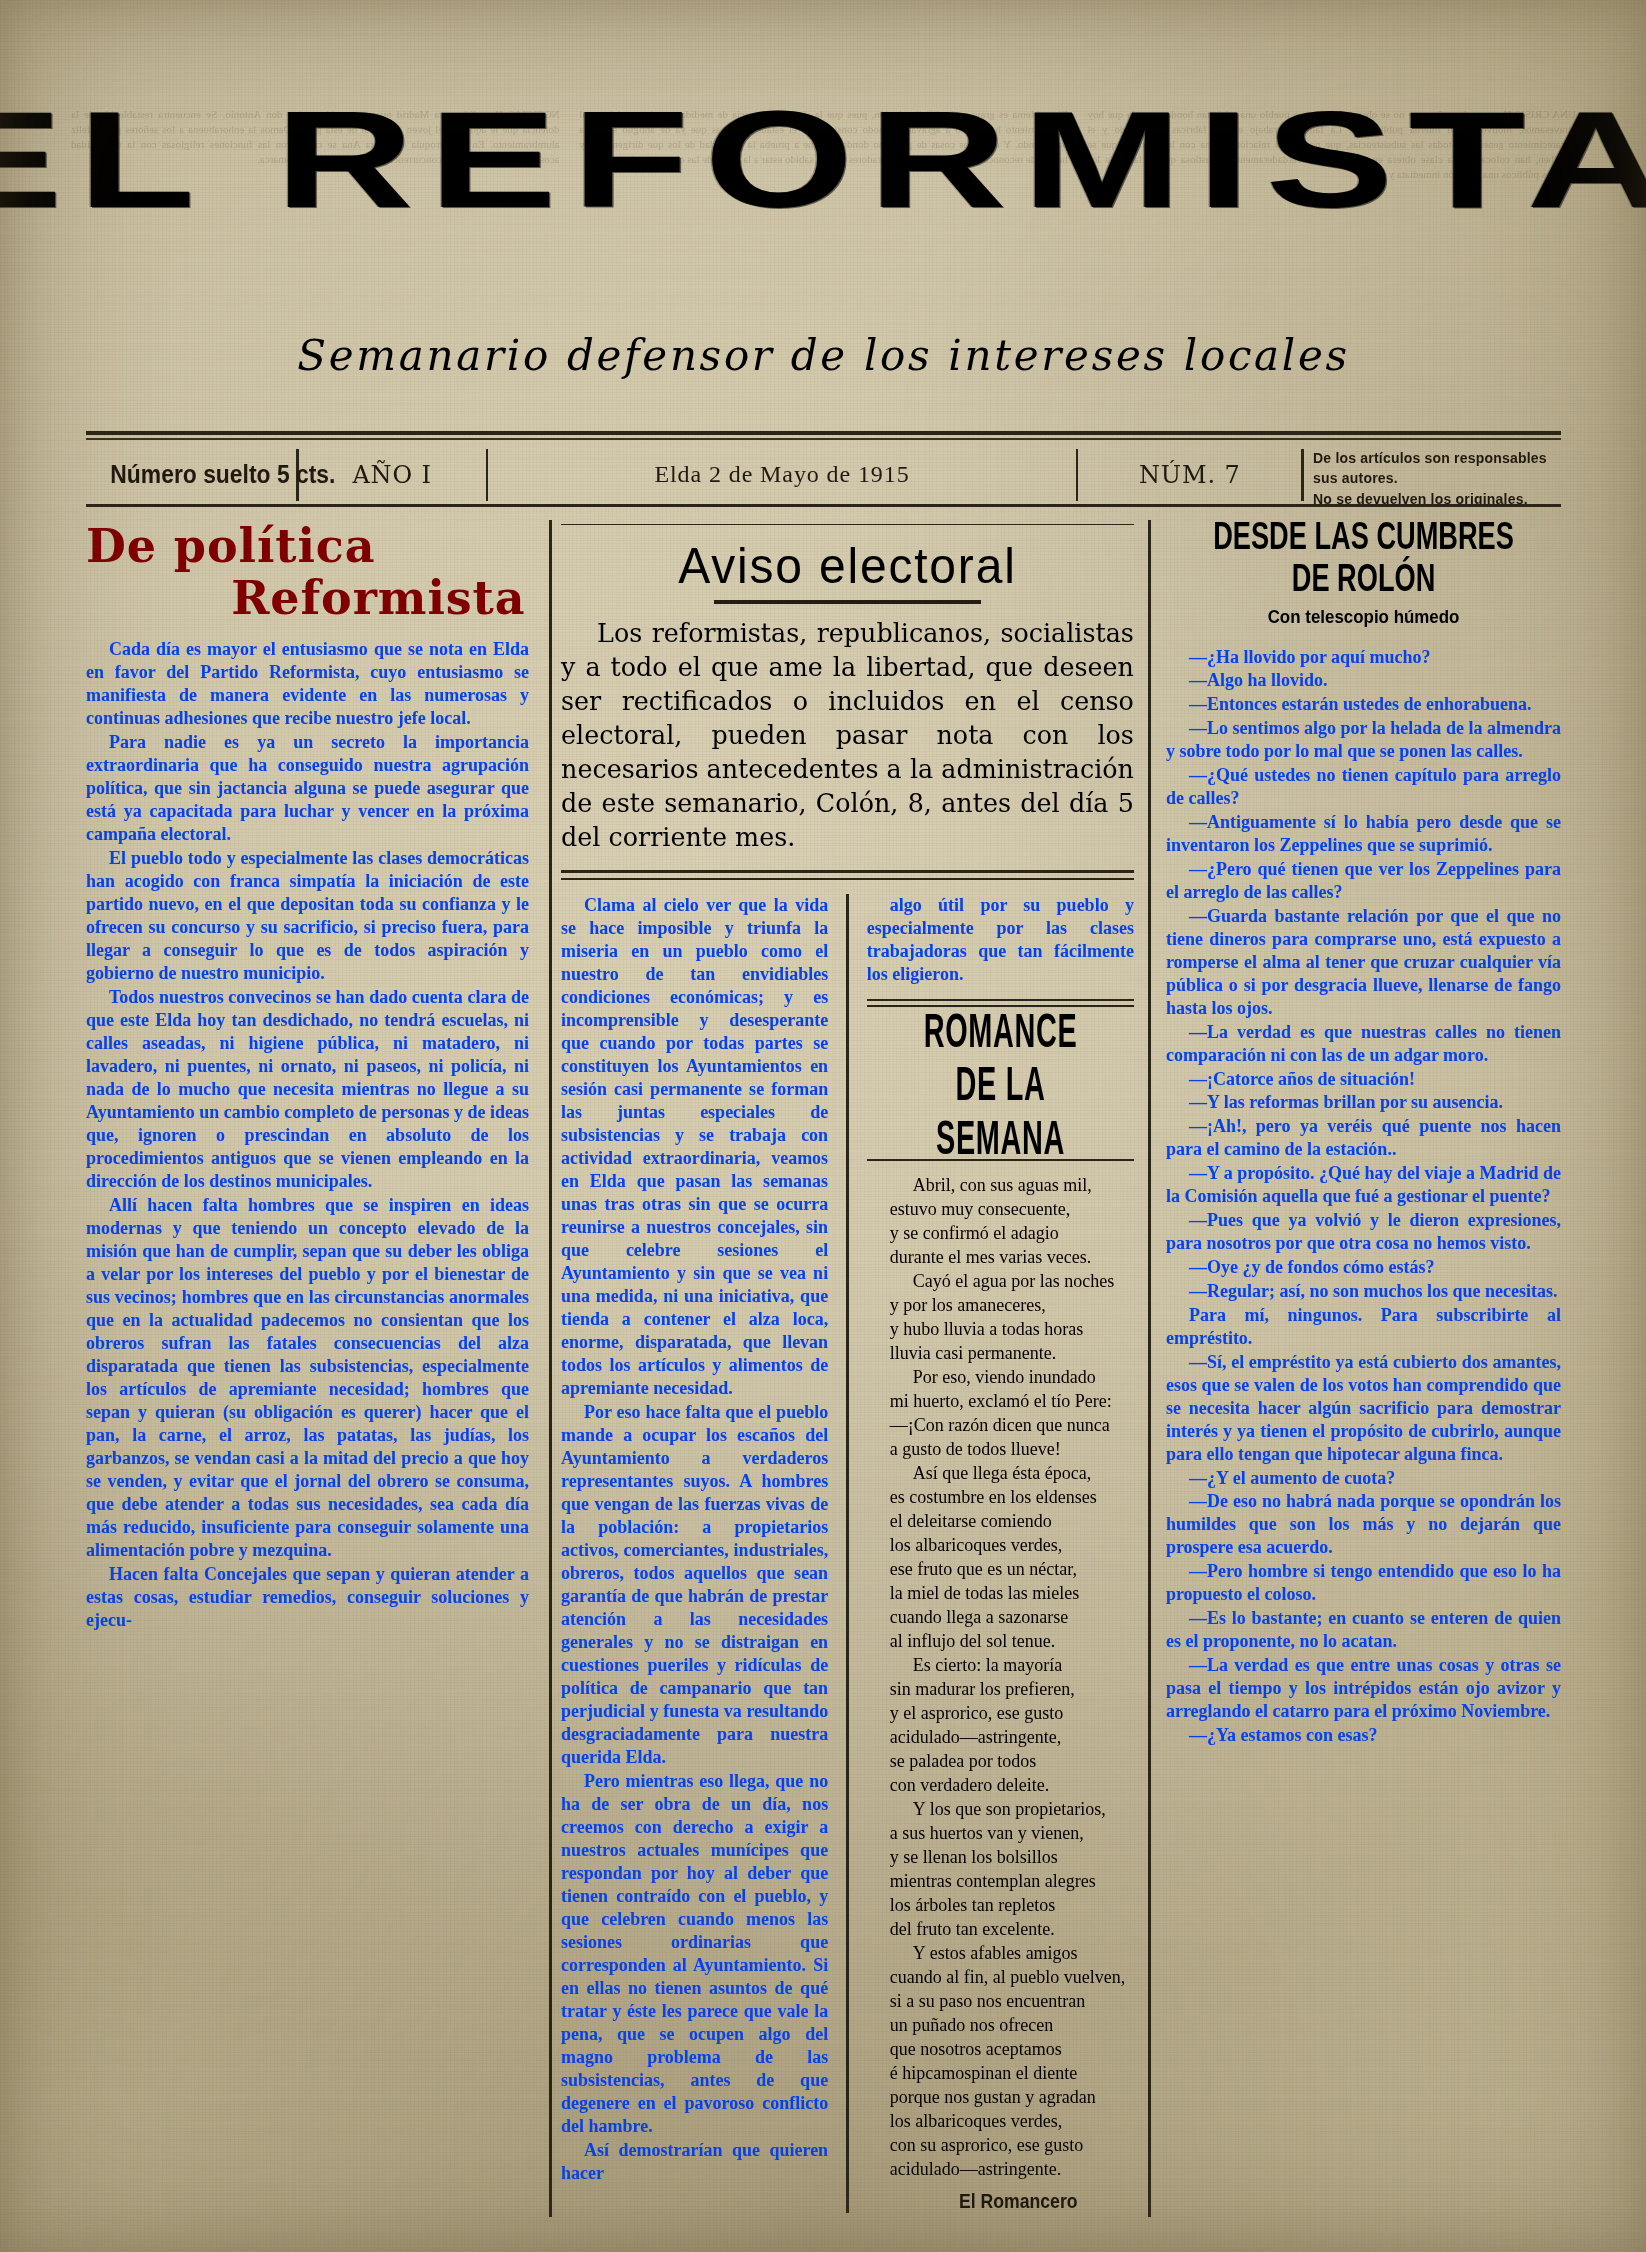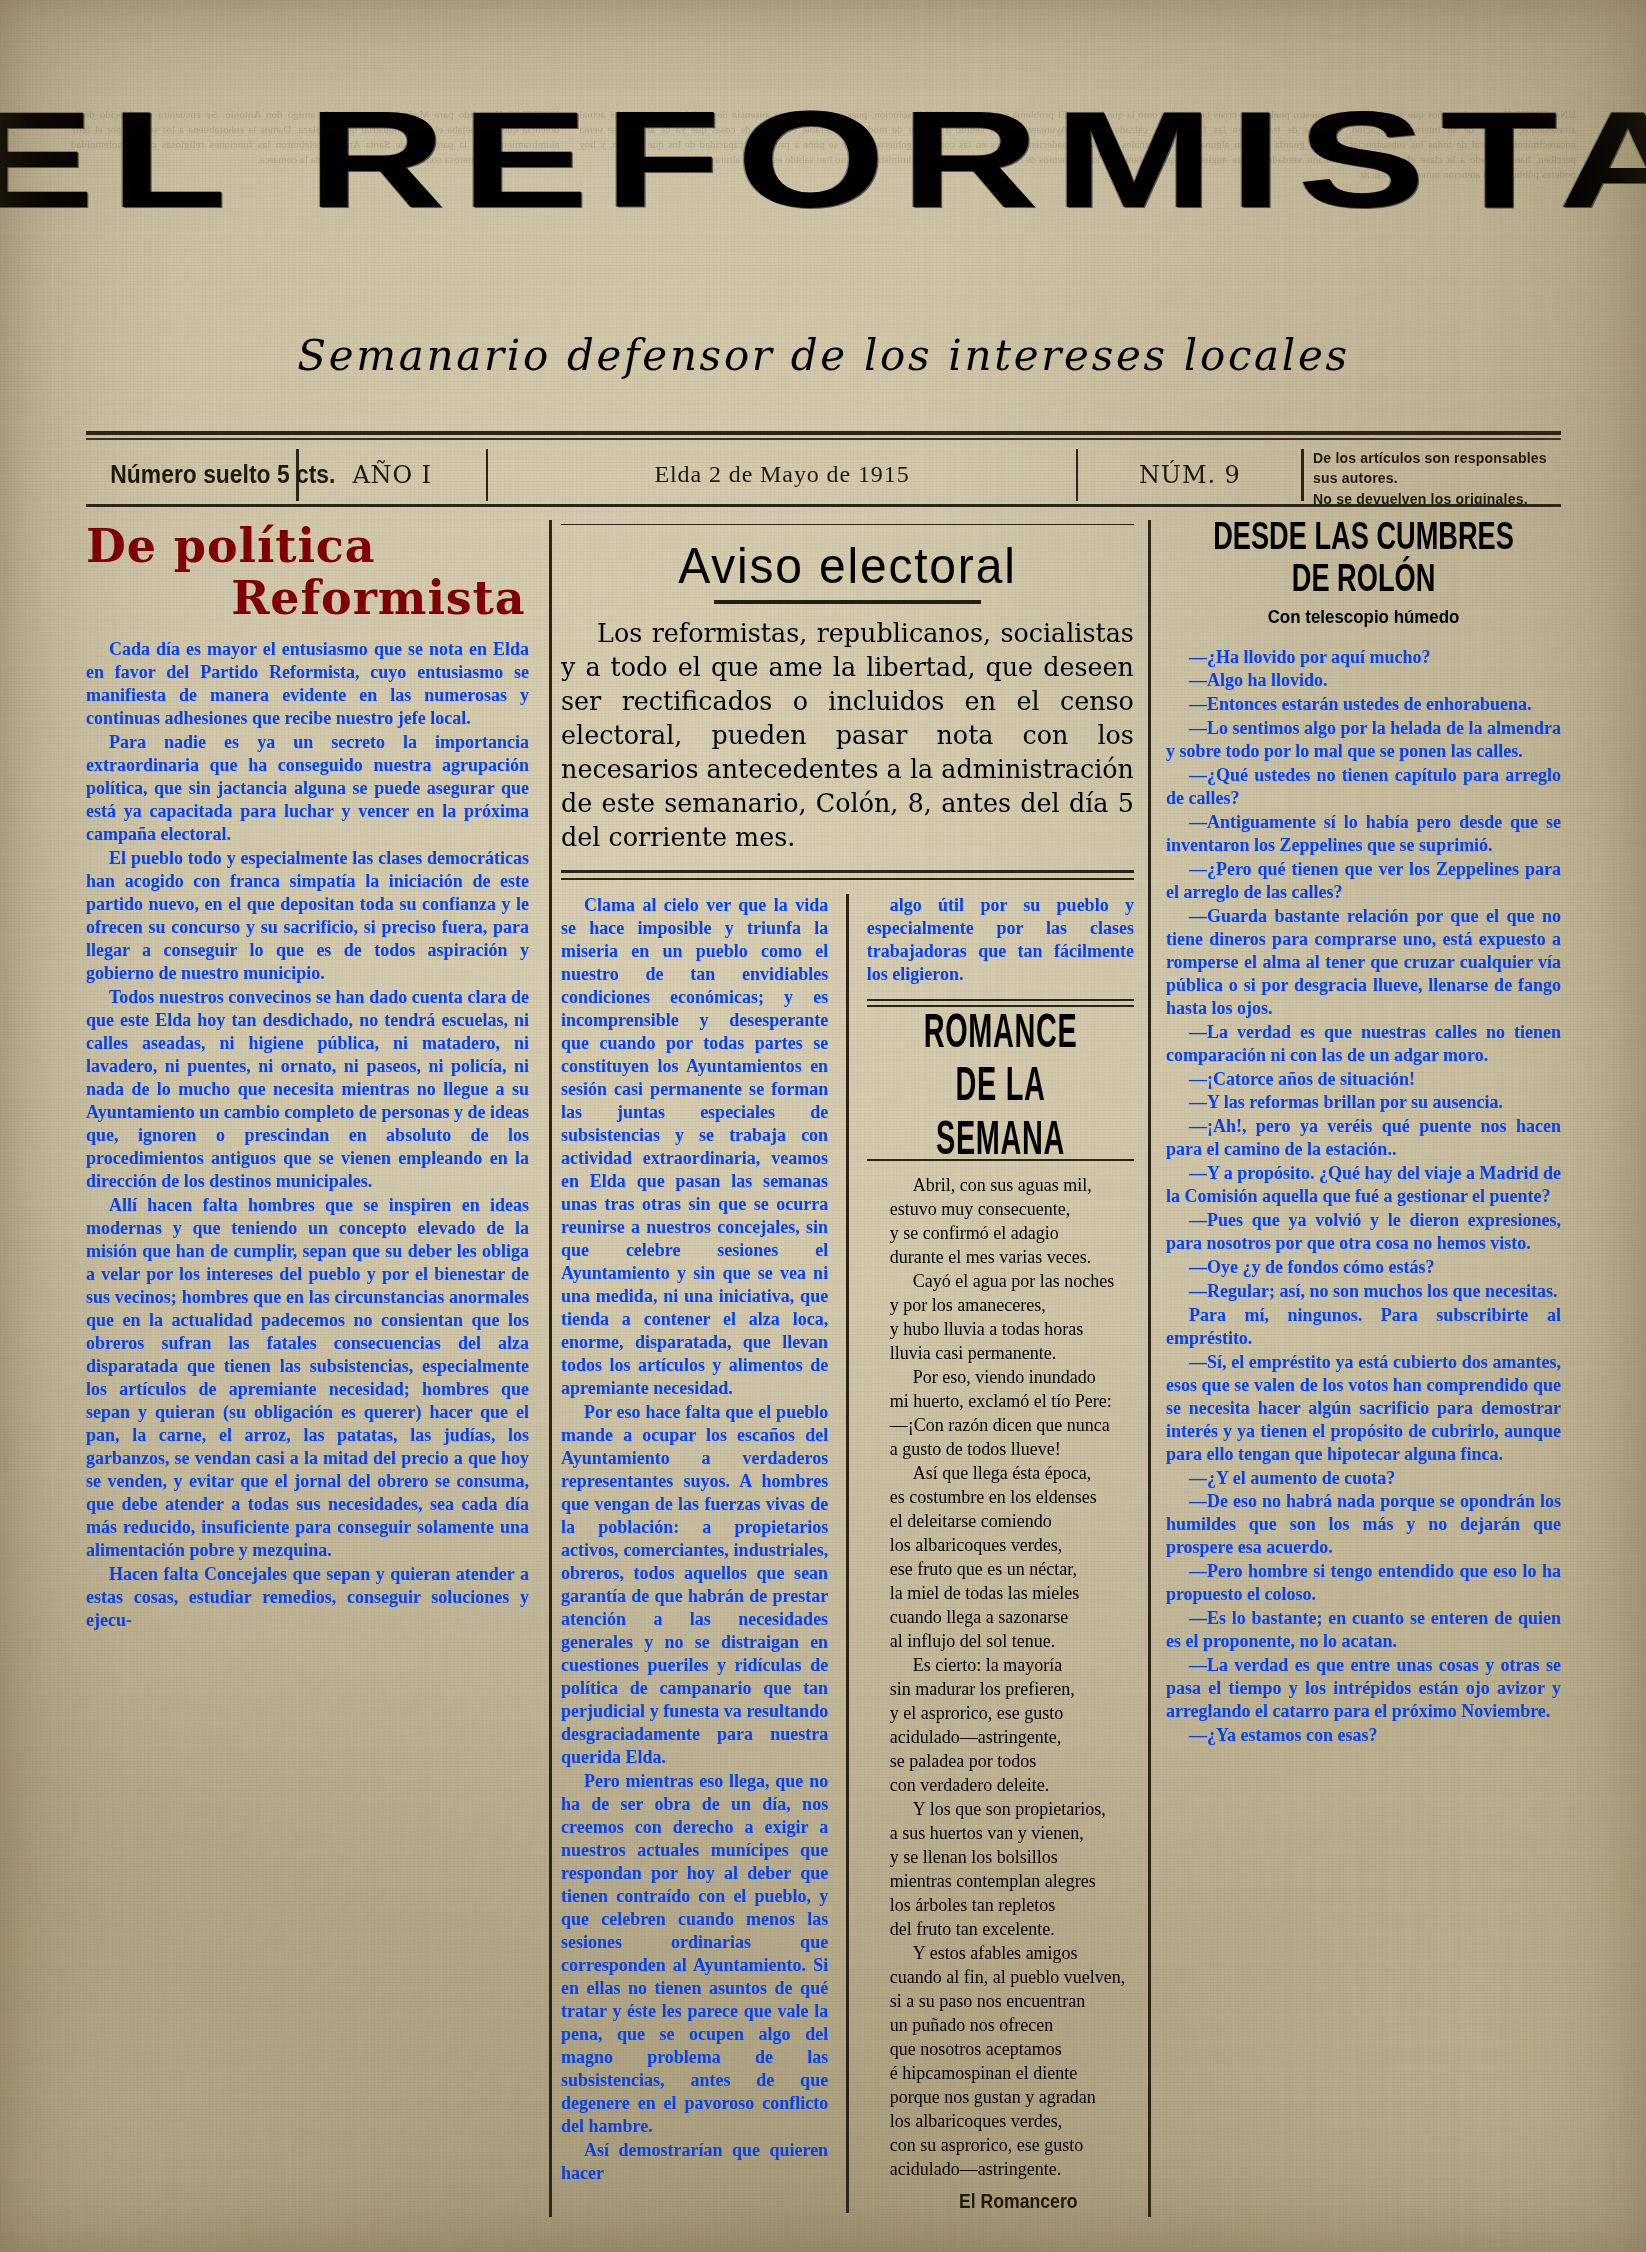--- a/index.html
+++ b/index.html
@@ -37,21 +37,21 @@
     font-family:"Liberation Serif",serif;
     text-align:justify;
     display:flex;gap:19.6px;padding:107px 71px;
     mix-blend-mode:multiply;filter:blur(0.3px);
   }
   #bleed .bcol{flex:1;}
 
   .sheet{position:absolute;inset:0;}
 
   
-  #masthead{position:absolute;left:100px;top:93px;width:1479px;height:143px;}
+  #masthead{position:absolute;left:68px;top:93px;width:1479px;height:143px;}
   .mh-title{
     font-family:"Liberation Sans", sans-serif;
     font-weight:700;font-size:135px;line-height:134px;
     letter-spacing:10.7px;color:#1b1713;
     text-align:center;
     transform:scaleX(1.42) scaleY(1.02);
     transform-origin:center center;
     text-shadow:0.9px 0.9px 0 rgba(30,24,16,.55), -0.9px 0 0 rgba(30,24,16,.3);
     filter:blur(0.3px) contrast(1.35);
   }
@@ -195,21 +195,21 @@
     <div class="ib-div"></div>
     <div class="ib-cell" style="width:169px;justify-content:center;">
       <span class="ib-year">AÑO I</span>
     </div>
     <div class="ib-div"></div>
     <div class="ib-cell" style="flex:1;justify-content:center;">
       <span class="ib-date">Elda 2 de Mayo de 1915</span>
     </div>
     <div class="ib-div"></div>
     <div class="ib-cell" style="width:205px;justify-content:center;">
-      <span class="ib-num">NÚM. 9</span>
+      <span class="ib-num">NÚM. 7</span>
     </div>
     <div class="ib-div"></div>
     <div class="ib-cell" style="width:239px;display:block;padding-top:3.6px;">
       <div class="ib-note">De los artículos son responsables sus autores.</div>
       <div class="ib-note">No se devuelven los originales.</div>
     </div>
   </div>
   <div id="rule-bot"></div>
 
   <div id="cols">

